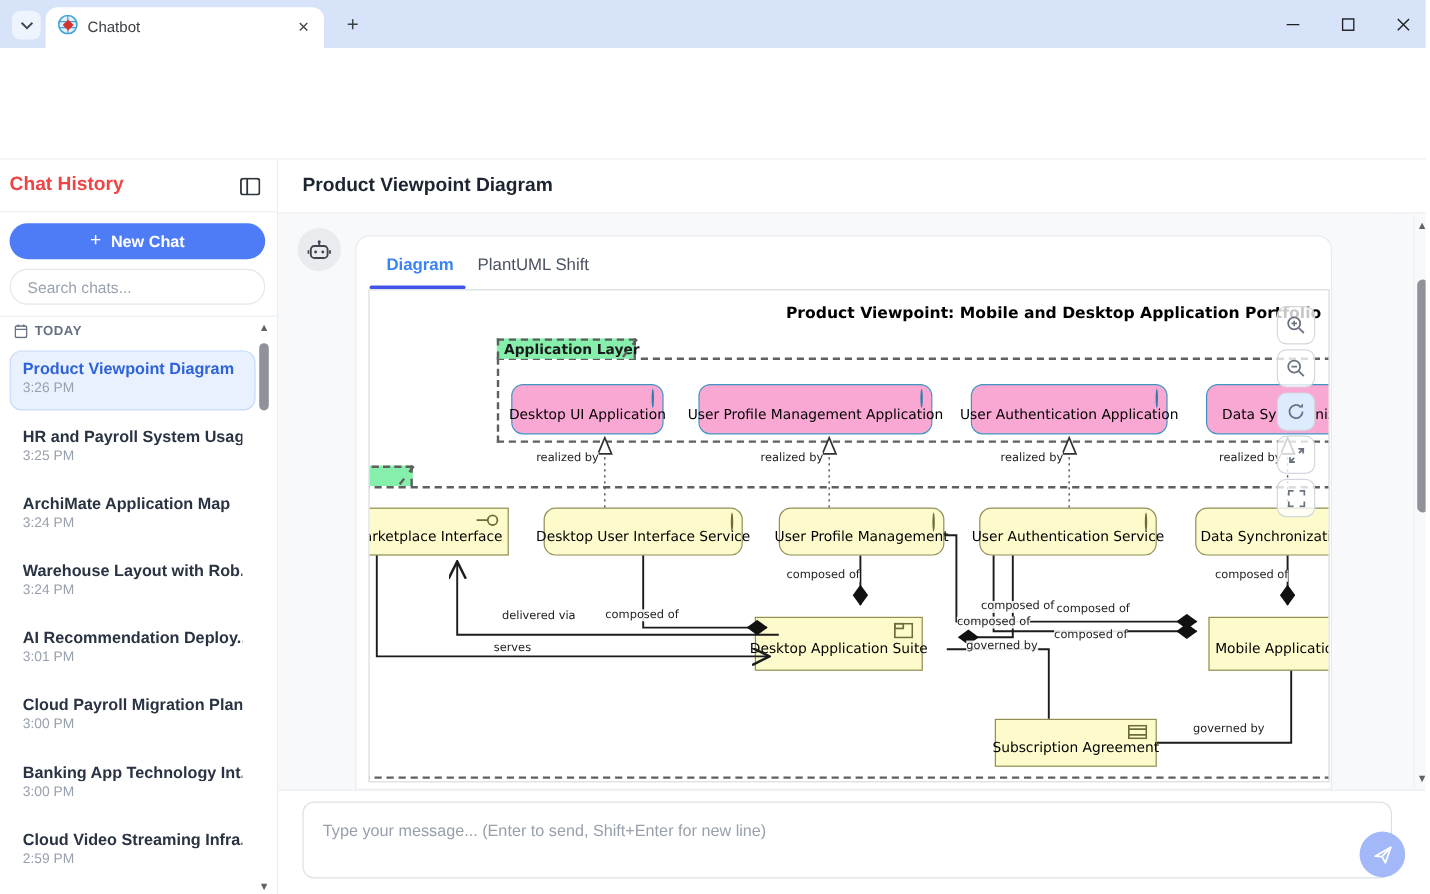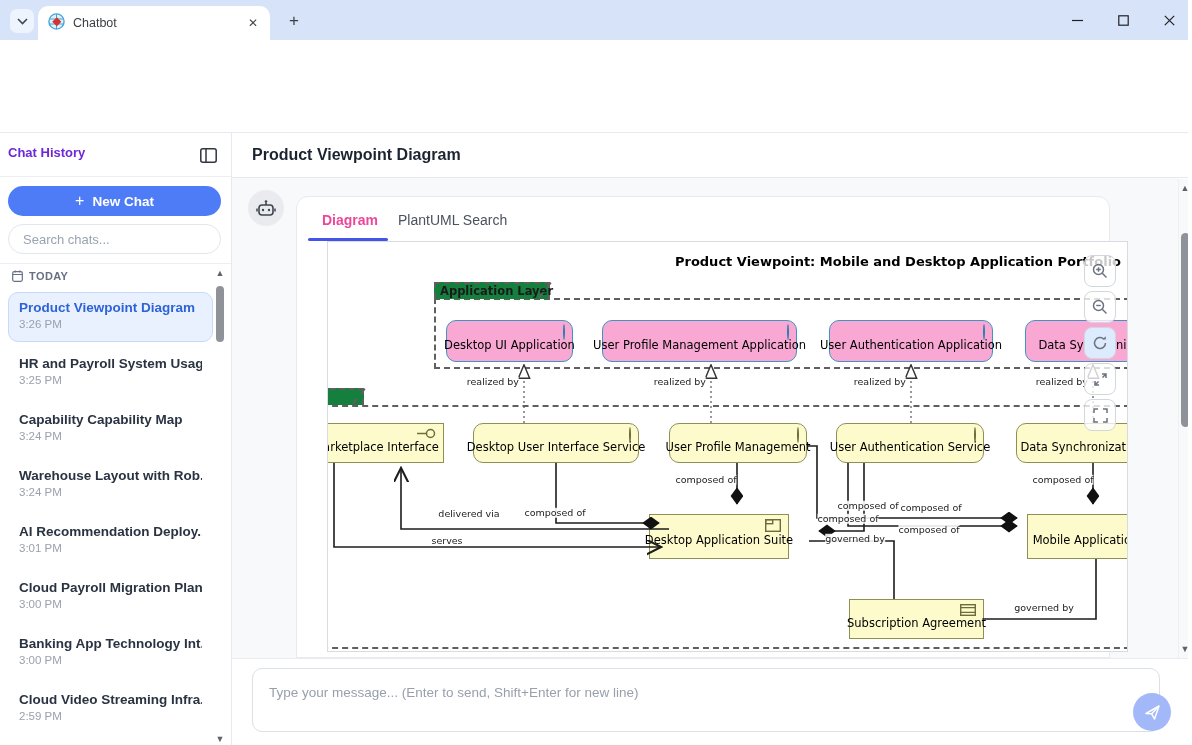--- a/index.html
+++ b/index.html
@@ -28,21 +28,21 @@
   
   .app-header { left:0; top:85px; width:1192px; height:48px; background:#fff; border-bottom:1px solid #e7e9ee; }
   .app-title { left:48px; top:94px; font-size:15px; font-weight:700; color:#1e242e; }
   .powered { left:48px; top:112px; font-size:11px; color:#6b7280; }
   .hdr-ic { top:97px; width:24px; height:24px; display:flex; align-items:center; justify-content:center; color:#2a2f36; }
   .more-apps { left:1060px; top:94px; height:29px; padding:0 14px; background:#19a463; color:#fff; font-size:13px; font-weight:700; border:none; border-radius:8px; display:flex; align-items:center; }
   .hdr-chat { left:1150px; top:92px; width:34px; height:34px; border-radius:50%; border:1.5px solid #c9ced6; display:flex; align-items:center; justify-content:center; background:#fff; }
 
   
   .sidebar { left:0; top:133px; width:232px; height:612px; background:#fff; border-right:1px solid #e7e9ee; }
-  .sb-title { left:8px; top:145px; font-size:13px; font-weight:700; color:#6d28d9; }
+  .sb-title { left:8px; top:145px; font-size:16px; font-weight:700; color:#ef4444; }
   .sb-collapse { left:198px; top:145px; width:20px; height:20px; display:flex; align-items:center; justify-content:center; color:#30363f; }
   .sb-div1 { left:0; top:176px; width:231px; height:1px; background:#eceef2; }
   .new-chat { left:8px; top:186px; width:213px; height:30px; background:#4e7cf7; border:none; border-radius:15px; color:#fff; font-size:13.5px; font-weight:700; display:flex; align-items:center; justify-content:center; gap:8px; }
   .search { left:8px; top:224px; width:213px; height:30px; border:1px solid #e3e6eb; border-radius:15px; font-size:13px; color:#0f766e; padding:0 14px; outline:none; font-family:"Liberation Sans",sans-serif; }
   .search::placeholder { color:#9aa3b0; }
   .sb-div2 { left:0; top:263px; width:231px; height:1px; background:#eceef2; }
   .today { left:12px; top:270px; display:flex; align-items:center; gap:6px; font-size:11px; font-weight:700; letter-spacing:.4px; color:#667085; }
   .chat-list { left:8px; top:292px; width:205px; height:452px; }
   .chat-item { position:absolute; left:0; width:205px; height:50px; border-radius:10px; padding:7px 10px; border:1px solid transparent; }
   .chat-item.selected { background:#e9f1fe; border-color:#c6dafc; }
@@ -51,30 +51,30 @@
   .chat-item .tm { font-size:11.5px; color:#98a1ae; margin-top:3px; }
   .sb-scroll-arrow { left:214px; width:12px; height:12px; color:#5f6368; font-size:9px; display:flex; align-items:center; justify-content:center; }
   .sb-thumb { left:216px; top:286px; width:8px; height:56px; border-radius:4px; background:#8f9399; }
 
   
   .main-titlebar { left:232px; top:133px; width:960px; height:45px; background:#fff; border-bottom:1px solid #e7e9ee; }
   .page-title { left:252px; top:146px; font-size:16px; font-weight:700; color:#1b2430; }
   .content { left:232px; top:178px; width:946px; height:480px; background:#f8f9fb; }
   .bot-avatar { left:248px; top:190px; width:36px; height:36px; border-radius:50%; background:#e9ebef; display:flex; align-items:center; justify-content:center; }
   .card { left:296px; top:196px; width:814px; height:462px; background:#fff; border:1px solid #e8eaee; border-radius:12px 12px 0 0; }
-  .tab-diagram { left:322px; top:212px; font-size:14px; font-weight:700; color:#ec4899; }
+  .tab-diagram { left:322px; top:212px; font-size:14px; font-weight:700; color:#3b82f6; }
   .tab-underline { left:308px; top:238px; width:80px; height:3px; background:#4355e8; border-radius:2px; }
   .tab-plantuml { left:398px; top:212px; font-size:14px; font-weight:500; color:#4a5260; }
 
   
-  .dg { left:307px; top:241px; width:801px; height:411px; border:1px solid #d8dbe0; background:#fff; overflow:hidden;margin-left:20px; }
+  .dg { left:307px; top:241px; width:801px; height:411px; border:1px solid #d8dbe0; background:#fff; overflow:hidden; }
   .dg * { font-family:"DejaVu Sans", sans-serif; }
   .dg-title { position:absolute; left:570px; top:12px; transform:translateX(-50%); font-size:13px; font-weight:700; color:#000; white-space:nowrap; }
   .grp { position:absolute; border:2px dashed #5f5f5f; }
-  .grp-tab { position:absolute; border:2px dashed #5f5f5f; border-bottom:none; background:#15803d; font-size:11.5px; font-weight:700; color:#1a1a1a; padding:0 6px 0 4px; height:17px; line-height:15px; white-space:nowrap; }
+  .grp-tab { position:absolute; border:2px dashed #5f5f5f; border-bottom:none; background:#86efac; font-size:11.5px; font-weight:700; color:#1a1a1a; padding:0 6px 0 4px; height:17px; line-height:15px; white-space:nowrap; }
   .grp-slant { position:absolute; width:2px; height:19px; border-left:2px dashed #5f5f5f; transform:rotate(38deg); transform-origin:top left; background:transparent; }
   .node { position:absolute; display:flex; align-items:center; justify-content:center; font-size:11.5px; color:#000; text-align:center; white-space:nowrap; padding-top:7px; }
   .node.app { background:#f9a8d4; border:1.3px solid #3f94c4; border-radius:10px; }
   .node.service { background:#fdfbcc; border:1.3px solid #8e8e55; border-radius:10px; }
   .node.sharp { background:#fdfbcc; border:1.3px solid #8e8e55; border-radius:0; }
   .nicon { position:absolute; top:4px; right:7px; }
   .oval { width:17px; height:9px; border:1.4px solid #2e7fae; border-radius:50%/50%; }
   .service .oval, .sharp .oval { border-color:#6d6d3b; }
   .edge-label { position:absolute; font-size:9.5px; color:#222; background:rgba(255,255,255,.88); line-height:1.1; white-space:nowrap; z-index:6; }
   .dg svg.wires { position:absolute; left:0; top:0; z-index:5; pointer-events:none; }
@@ -265,21 +265,21 @@
     <div class="abs chat-list" style="top:159px;height:453px" id="chat-list">
         <div class="chat-item selected" style="top: 0px;">
           <div class="ct">Product Viewpoint Diagram</div>
           <div class="tm">3:26 PM</div>
         </div>
         <div class="chat-item" style="top: 56px;">
           <div class="ct">HR and Payroll System Usage</div>
           <div class="tm">3:25 PM</div>
         </div>
         <div class="chat-item" style="top: 112px;">
-          <div class="ct">Capability Capability Map</div>
+          <div class="ct">ArchiMate Application Map</div>
           <div class="tm">3:24 PM</div>
         </div>
         <div class="chat-item" style="top: 168px;">
           <div class="ct">Warehouse Layout with Rob...</div>
           <div class="tm">3:24 PM</div>
         </div>
         <div class="chat-item" style="top: 224px;">
           <div class="ct">AI Recommendation Deploy...</div>
           <div class="tm">3:01 PM</div>
         </div>
@@ -312,21 +312,21 @@
         <circle cx="10" cy="2.5" r="1.3" fill="#3f4650"></circle>
         <circle cx="7" cy="11" r="1.2" fill="#3f4650"></circle>
         <circle cx="13" cy="11" r="1.2" fill="#3f4650"></circle>
         <path d="M1 9.5v3M19 9.5v3" stroke="#3f4650" stroke-width="1.5"></path>
       </svg>
   </div>
 
   <div class="abs card"></div>
   <div class="abs tab-diagram">Diagram</div>
   <div class="abs tab-underline"></div>
-  <div class="abs tab-plantuml">PlantUML Search</div>
+  <div class="abs tab-plantuml">PlantUML Shift</div>
 
   <div class="abs dg" id="dg">
     <div class="dg-title">Product Viewpoint: Mobile and Desktop Application Portfolio</div>
     <div id="dg-groups">
         <div class="grp" style="left: 106px; top: 56px; width: 716px; height: 71px;"></div>
         <div class="grp-tab" style="left: 106px; top: 40px; width: 116px;">Application Layer</div>
         <div class="grp-slant" style="left: 222px; top: 40px;"></div>
         <div class="grp" style="left: -36px; top: 163px; width: 858px; height: 244px;"></div>
         <div class="grp-tab" style="left: -36px; top: 146px; width: 72px;">ayer</div>
         <div class="grp-slant" style="left: 36px; top: 146px;"></div>

